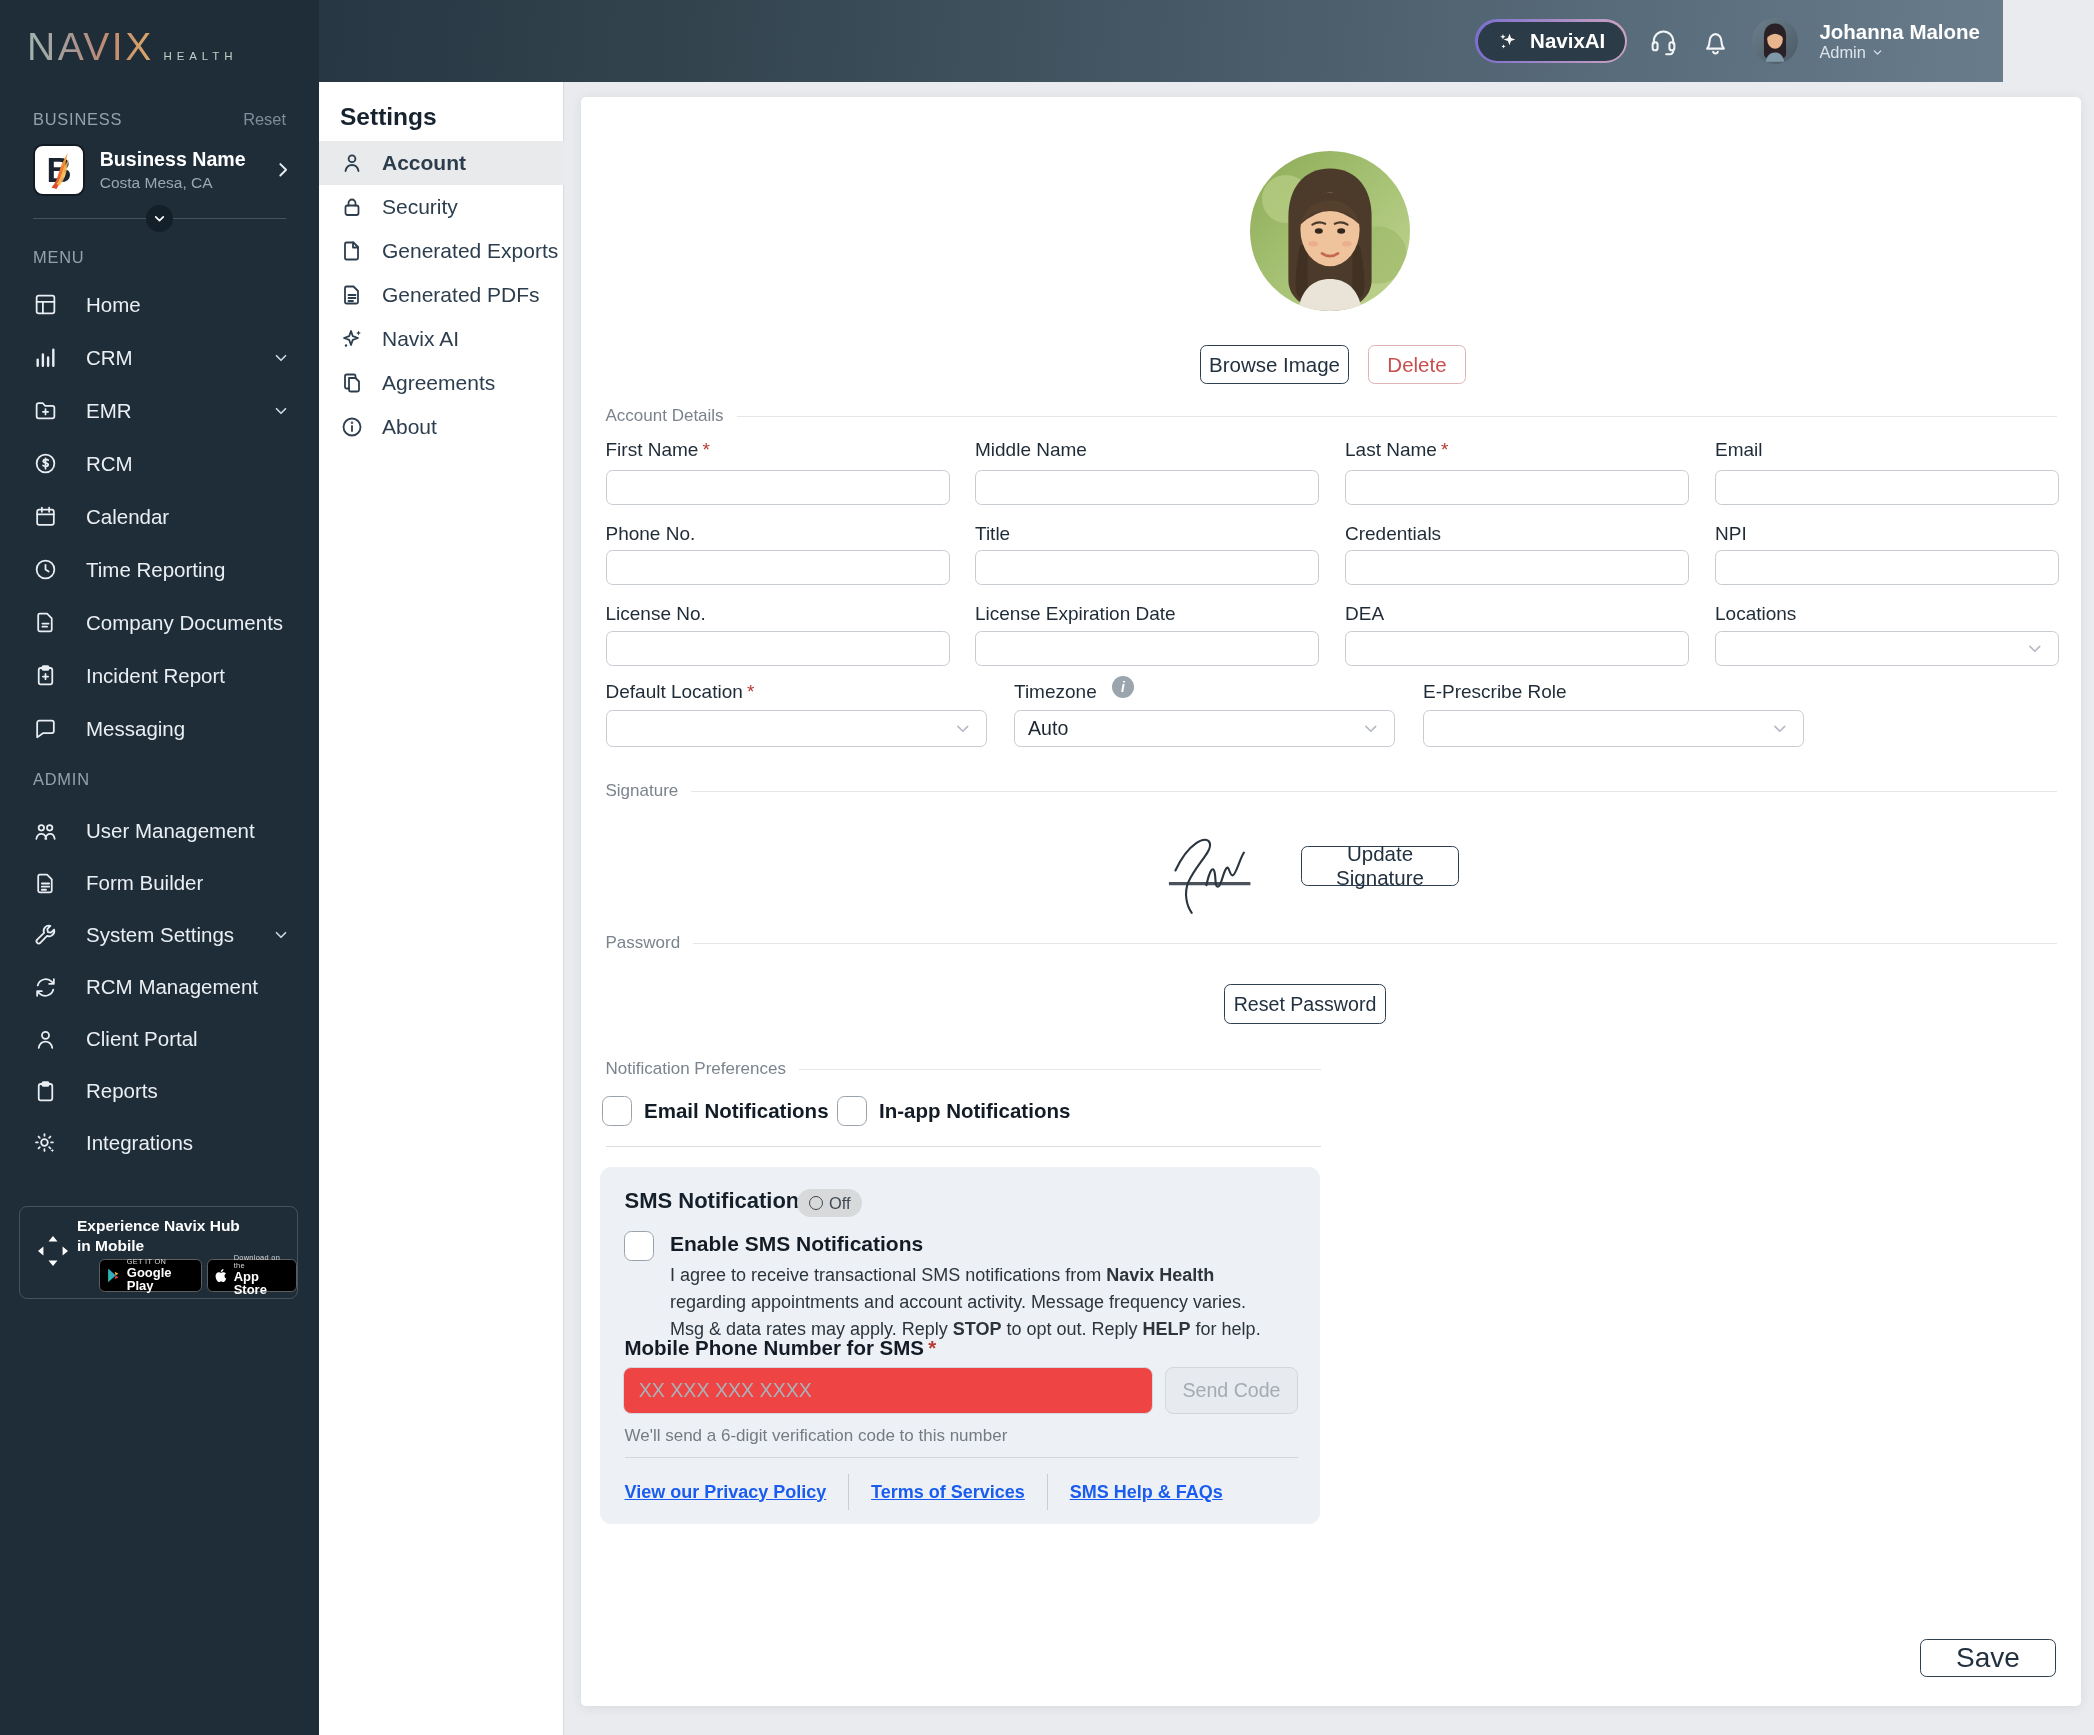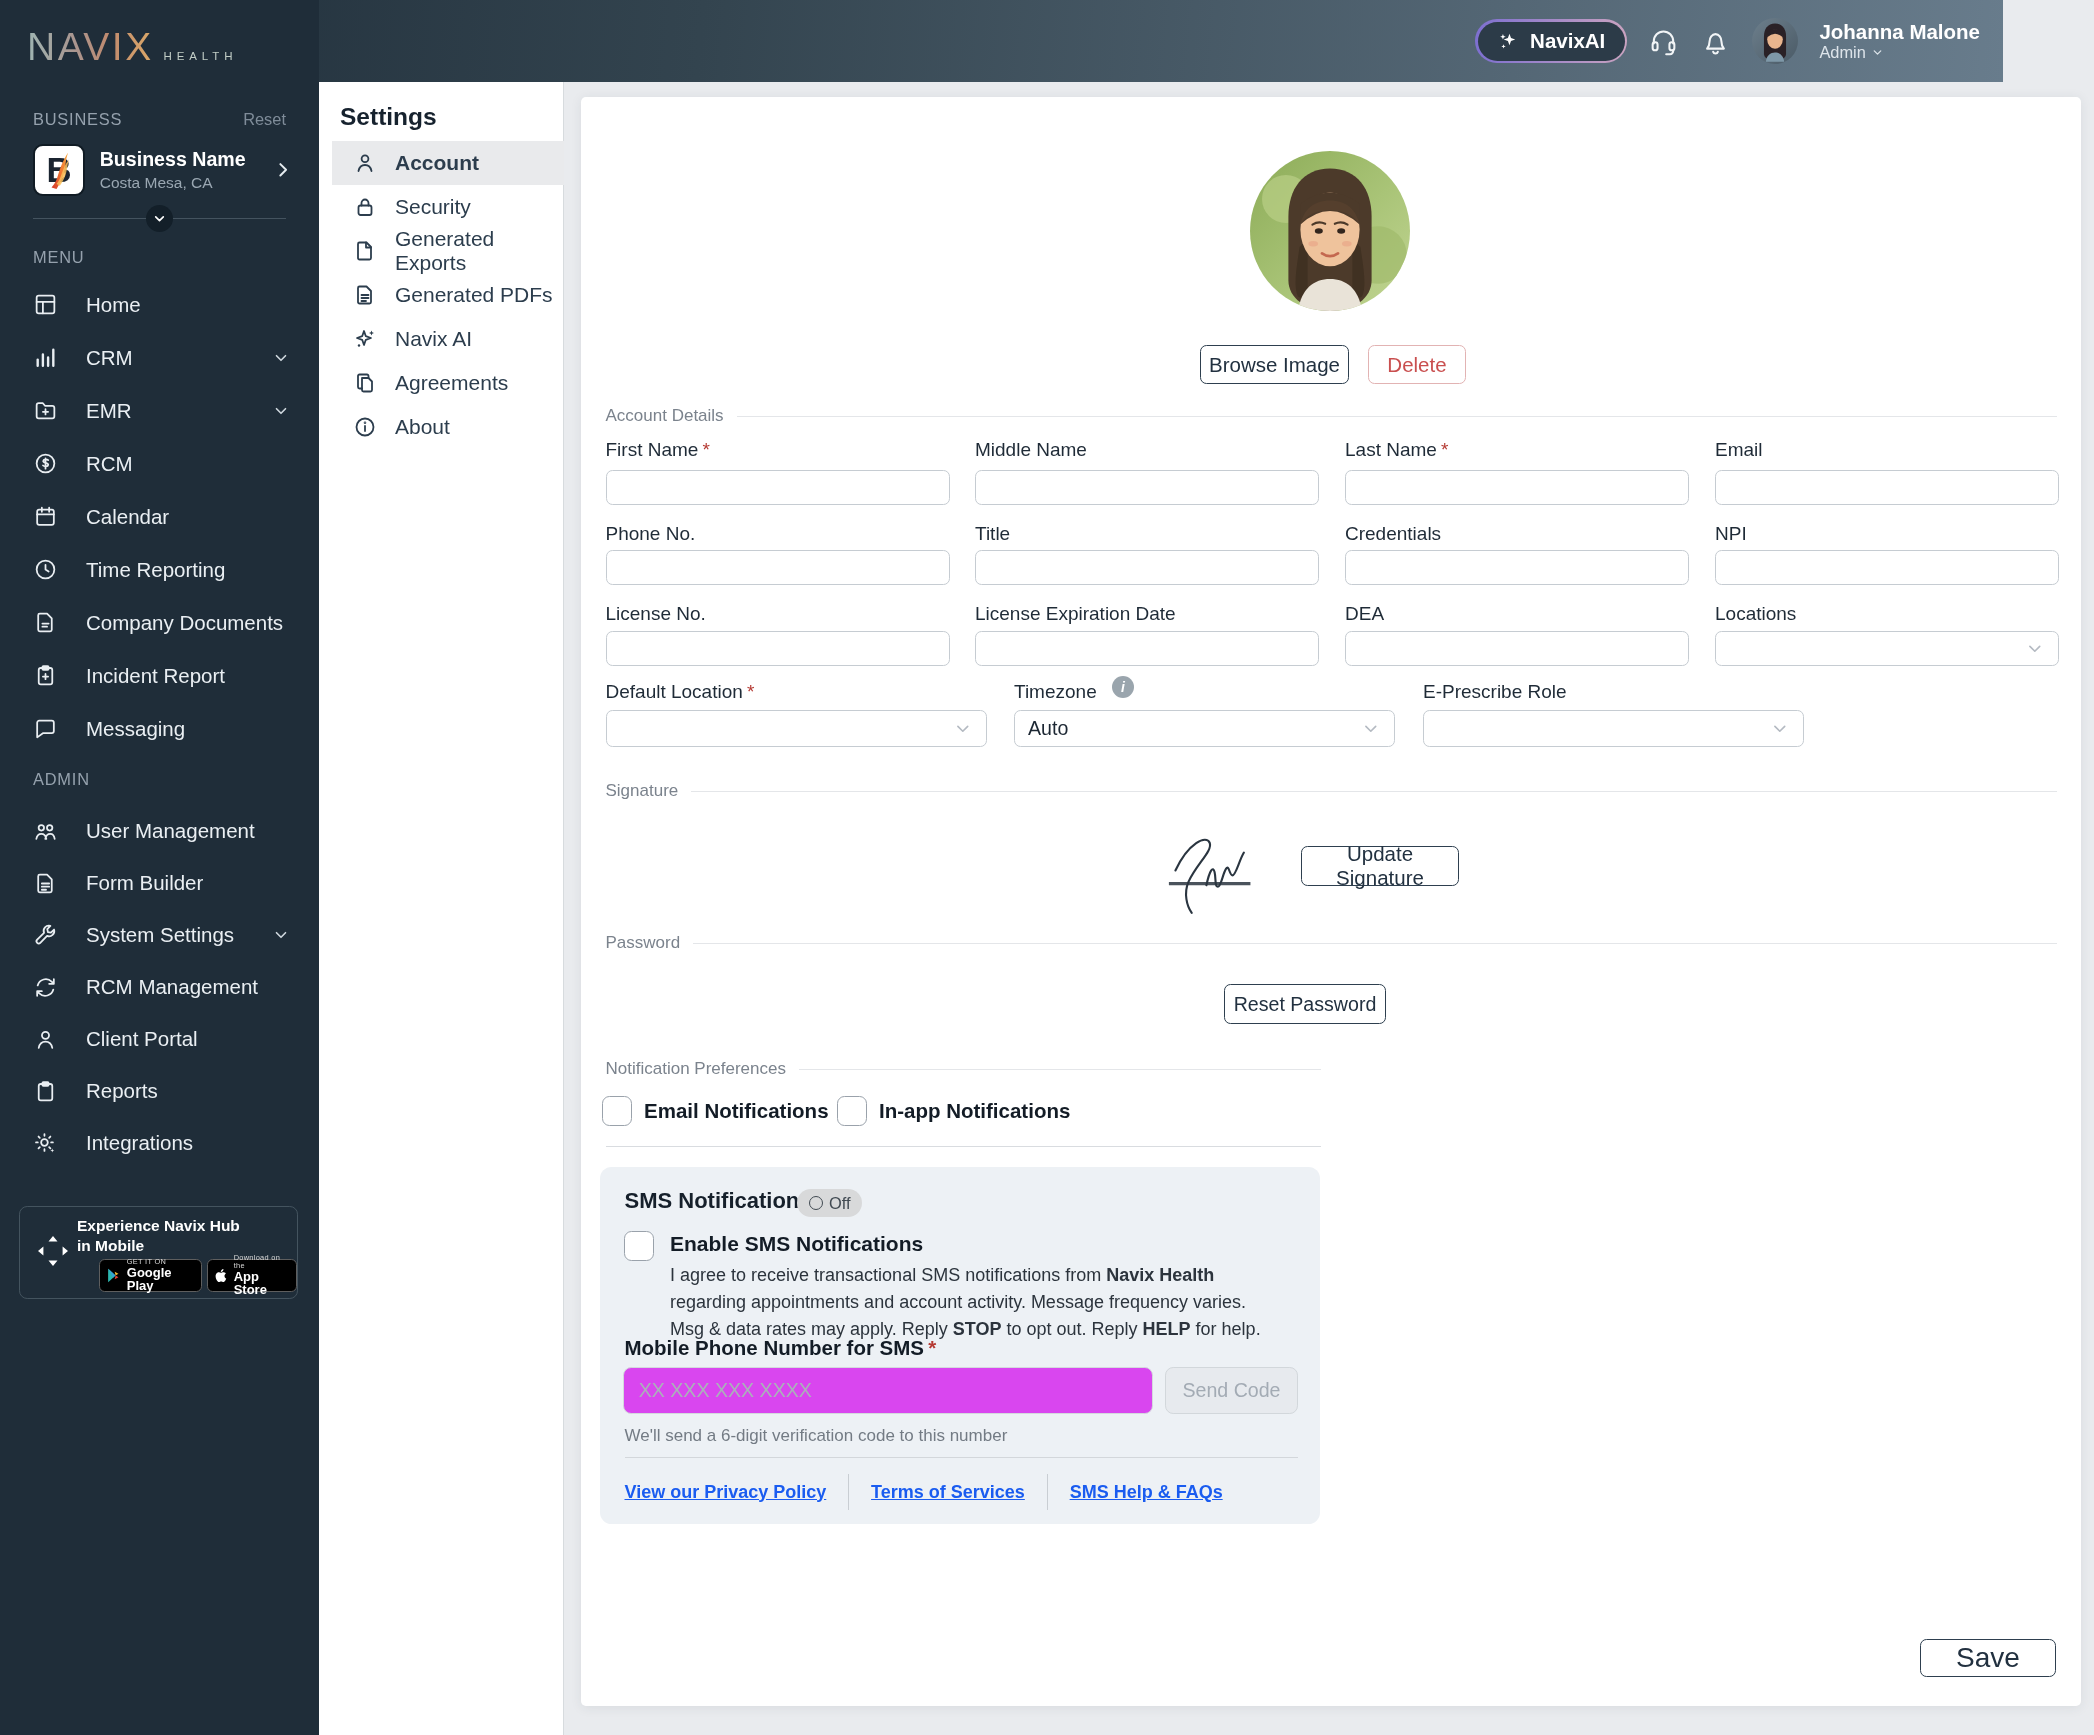--- a/index.html
+++ b/index.html
@@ -61,21 +61,21 @@
   .promo-t2 { position:absolute; left:57px; top:30px; font-size:15.5px; font-weight:700; color:#fff; }
   .badges { position:absolute; left:79px; top:52px; display:flex; gap:4.9px; }
   .store-badge { height:33px; background:#000; border:0.8px solid #5e5e5e; border-radius:5.7px; display:flex; align-items:center; padding:0 7.4px; gap:5.7px; cursor:pointer; }
   .store-badge .btxt { line-height:1.05; }
   .store-top { font-size:7.4px; color:#d9d9d9; letter-spacing:0.3px; }
   .store-bottom { font-size:13px; font-weight:700; color:#fff; }
 
   
   .settings-panel { position:absolute; left:319px; top:82px; width:245px; height:1654px; background:#fff; border-right:0.8px solid #d7dbde; z-index:2; }
   .settings-title { position:absolute; left:21px; top:21px; font-size:24.5px; font-weight:700; color:#16222e; }
-  .settings-list { position:absolute; left:0; top:59px; width:245px; list-style:none;padding-left:13px; }
+  .settings-list { position:absolute; left:0; top:59px; width:245px; list-style:none; }
   .settings-item { height:44px; display:flex; align-items:center; padding-left:21px; gap:18px; cursor:pointer; color:#2c3d4d; }
   .settings-item.active { background:#e9eaec; }
   .settings-item .sicon { width:24px; height:24px; flex:0 0 auto; }
   .settings-item .slabel { font-size:21px; }
   .settings-item.active .slabel { font-weight:700; }
 
   
   .card { position:absolute; left:581px; top:97px; width:1500px; height:1609px; background:#fff; border-radius:4.9px; box-shadow:0 1.6px 11.5px rgba(40,50,60,.08); z-index:1; }
 
   .avatar-lg { position:absolute; left:669px; top:54px; width:160px; height:160px; border-radius:50%; overflow:hidden; }
@@ -104,21 +104,21 @@
   .notif-divider { position:absolute; left:24.5px; top:1049px; width:715px; border-top:0.8px solid #d9dce0; }
 
   .sms-panel { position:absolute; left:19px; top:1070px; width:720px; height:357px; background:#edf1f5; border-radius:11.5px; }
   .sms-title { position:absolute; left:24.5px; top:21px; font-size:22px; font-weight:700; color:#16202b; }
   .sms-badge { position:absolute; left:197px; top:22px; height:28px; padding:0 11.5px; border-radius:14px; background:#d8d9da; display:flex; align-items:center; gap:6.5px; font-size:16.4px; color:#414a52; }
   .sms-badge .ring { width:14px; height:14px; border:1.6px solid #414a52; border-radius:50%; }
   .sms-cb { position:absolute; left:24px; top:64px; }
   .sms-enable-label { position:absolute; left:70px; top:65px; font-size:21px; font-weight:700; color:#131c26; }
   .sms-paragraph { position:absolute; left:70px; top:95px; width:606px; font-size:18px; line-height:27px; color:#2c343d; }
   .sms-phone-label { position:absolute; left:24.5px; top:169px; font-size:20.5px; font-weight:700; color:#131c26; }
-  .sms-input { position:absolute; left:23px; top:200px; width:530px; height:47px; border:1.2px solid #d4d9dd; border-radius:8.2px; background:#d946ef; font-size:19.6px; padding:0 14.7px; color:#1c2733; outline:none; font-family:inherit; }
+  .sms-input { position:absolute; left:23px; top:200px; width:530px; height:47px; border:1.2px solid #d4d9dd; border-radius:8.2px; background:#ef4444; font-size:19.6px; padding:0 14.7px; color:#1c2733; outline:none; font-family:inherit; }
   .sms-input::placeholder { color:#aab1b9; }
   .send-code-btn { position:absolute; left:565px; top:200px; width:133px; height:47px; background:#e7eaee; border:1.2px solid #d2d7db; border-radius:8.2px; font-size:19.6px; color:#a3abb4; }
   .sms-helper { position:absolute; left:24.5px; top:259px; font-size:17px; color:#737b84; }
   .sms-divider { position:absolute; left:24.5px; top:290px; width:673px; border-top:0.8px solid #d3d7db; }
   .sms-links { position:absolute; left:24.5px; top:306px; display:flex; align-items:center; height:38px; }
   .sms-link { font-size:18px; font-weight:700; color:#1a5cf0; text-decoration:underline; cursor:pointer; white-space:nowrap; }
   .link-sep { width:0.8px; height:36px; background:#c9ced3; margin:0 22px; }
 
   .save-btn { position:absolute; left:1339px; top:1542px; width:136px; height:38px; border:1.6px solid #2e3f4f; font-size:28px; color:#223140; }
 </style>

